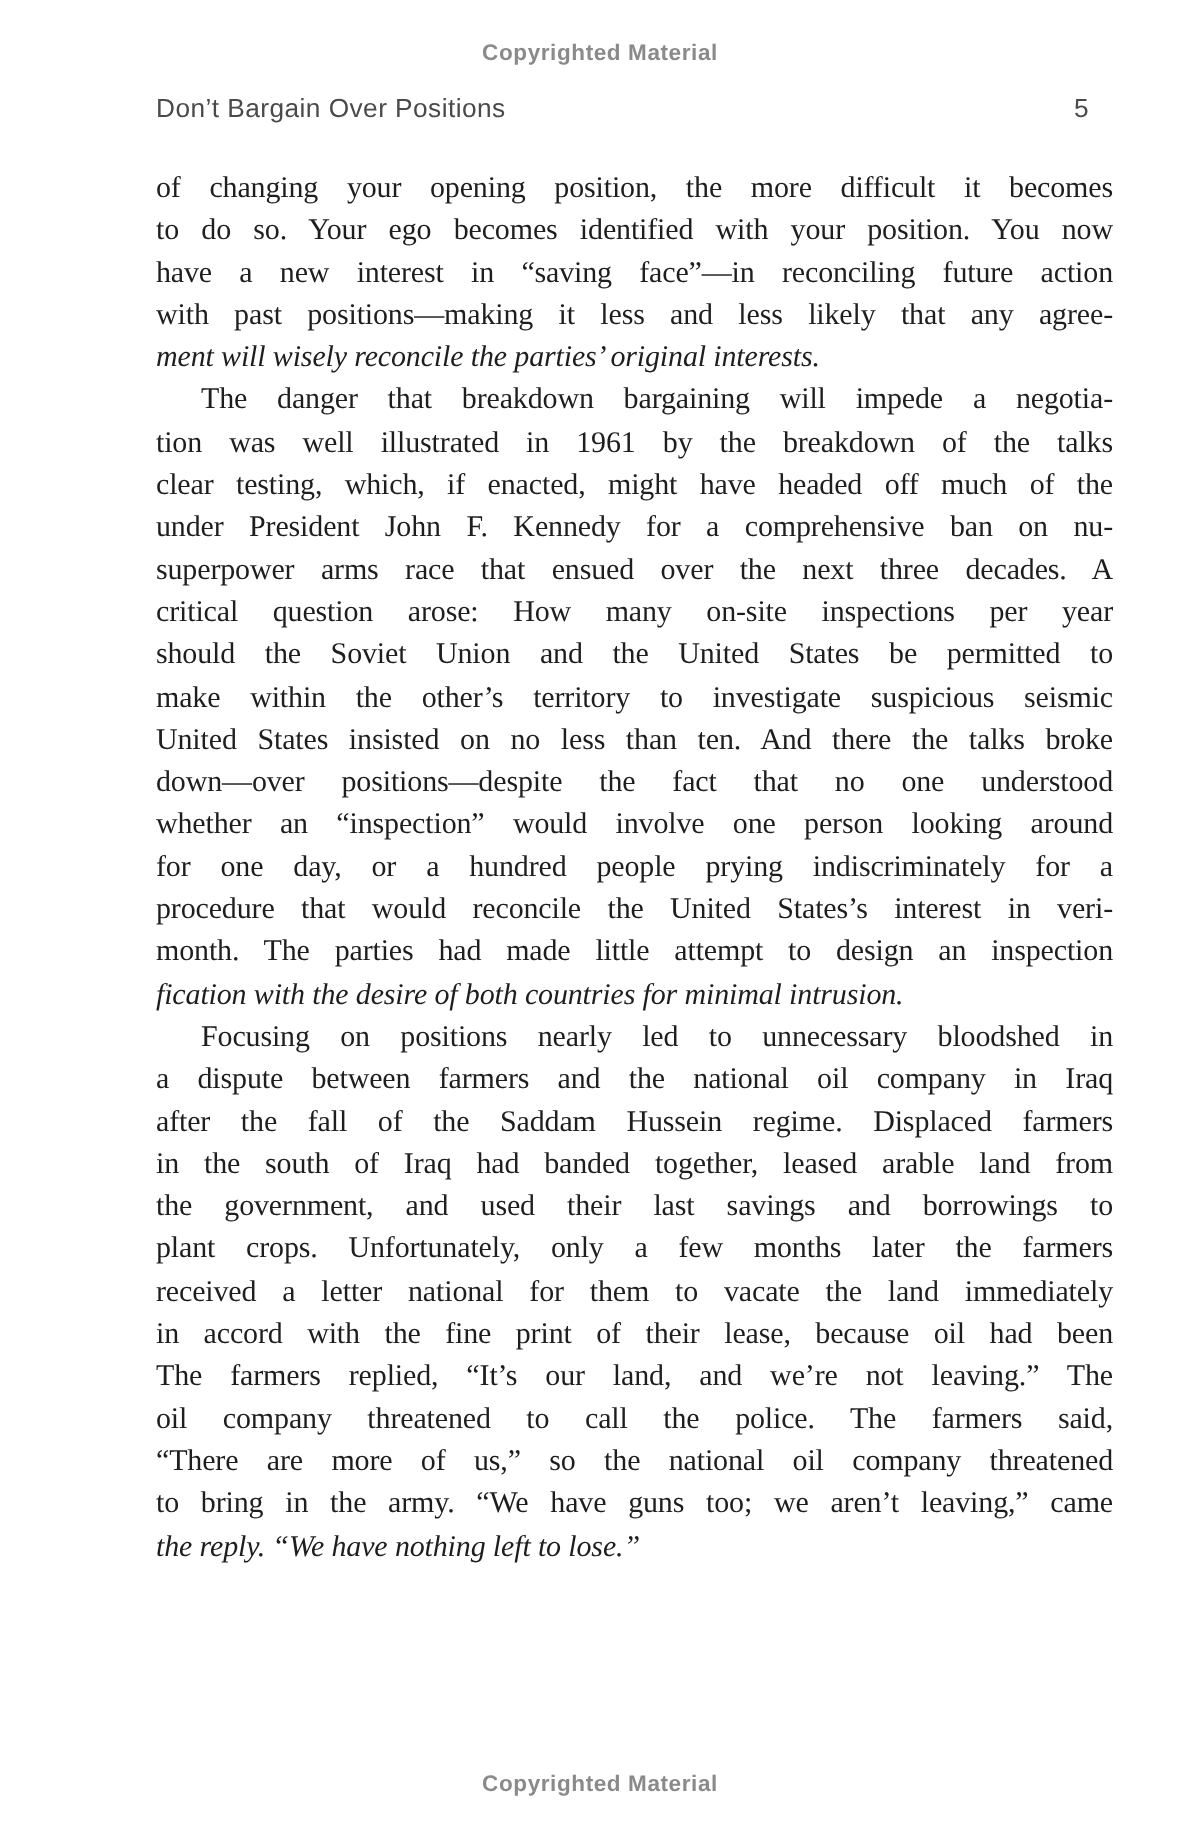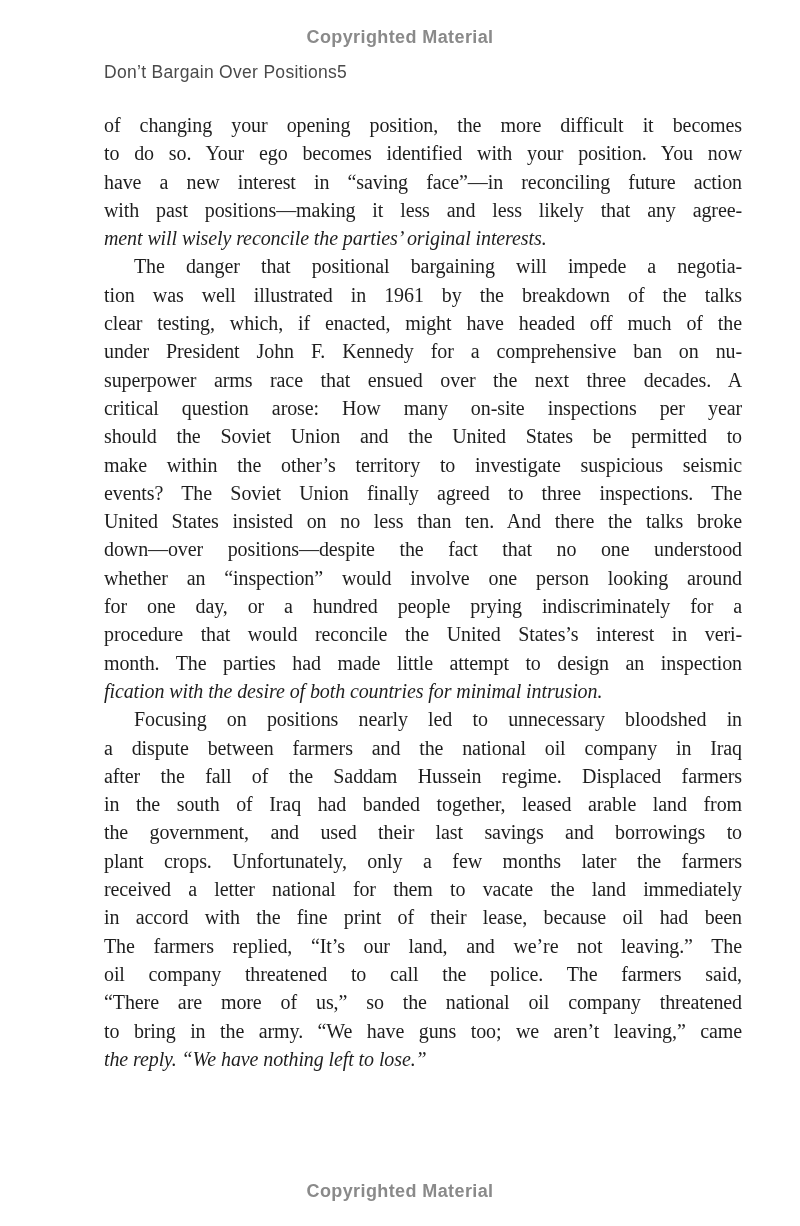--- a/index.html
+++ b/index.html
@@ -18,32 +18,33 @@
     overflow: hidden;
     font-family: "Liberation Serif", "DejaVu Serif", serif;
   }
   .copyright {
     position: absolute;
     left: 0;
     width: 100%;
     text-align: center;
     font-family: "Liberation Sans", "DejaVu Sans", sans-serif;
     font-weight: bold;
-    font-size: 18px;
+    font-size: 15px;
     letter-spacing: 0.4px;
     color: var(--copyright-color);
   }
   .copyright.top { top: 27px; }
   .copyright.bottom { top: 1181px; }
   .running-header {
     position: absolute;
     top: 62px;
     left: 104px;
     width: 622px;
     display: flex;
+    justify-content: space-between;
     align-items: baseline;
     font-family: "Liberation Sans", "DejaVu Sans", sans-serif;
     font-size: 17.5px;
     letter-spacing: 0.3px;
     color: var(--header-color);
   }
   .body-text {
     position: absolute;
     top: 111px;
     left: 104px;
@@ -80,29 +81,28 @@
 
   <div class="body-text" id="body-text">
       <div class="para">
         <div class="line">of changing your opening position, the more difficult it becomes</div>
         <div class="line">to do so. Your ego becomes identified with your position. You now</div>
         <div class="line">have a new interest in “saving face”—in reconciling future action</div>
         <div class="line">with past positions—making it less and less likely that any agree-</div>
         <div class="line para-end">ment will wisely reconcile the parties’ original interests.</div>
       </div>
       <div class="para indented">
-        <div class="line">The danger that positional bargaining will impede a negotia-</div>
+        <div class="line">The danger that breakdown bargaining will impede a negotia-</div>
         <div class="line">tion was well illustrated in 1961 by the breakdown of the talks</div>
         <div class="line">clear testing, which, if enacted, might have headed off much of the</div>
         <div class="line">under President John F. Kennedy for a comprehensive ban on nu-</div>
         <div class="line">superpower arms race that ensued over the next three decades. A</div>
         <div class="line">critical question arose: How many on-site inspections per year</div>
         <div class="line">should the Soviet Union and the United States be permitted to</div>
         <div class="line">make within the other’s territory to investigate suspicious seismic</div>
-        <div class="line">events? The Soviet Union finally agreed to three inspections. The</div>
         <div class="line">United States insisted on no less than ten. And there the talks broke</div>
         <div class="line">down—over positions—despite the fact that no one understood</div>
         <div class="line">whether an “inspection” would involve one person looking around</div>
         <div class="line">for one day, or a hundred people prying indiscriminately for a</div>
         <div class="line">procedure that would reconcile the United States’s interest in veri-</div>
         <div class="line">month. The parties had made little attempt to design an inspection</div>
         <div class="line para-end">fication with the desire of both countries for minimal intrusion.</div>
       </div>
       <div class="para indented">
         <div class="line">Focusing on positions nearly led to unnecessary bloodshed in</div>

